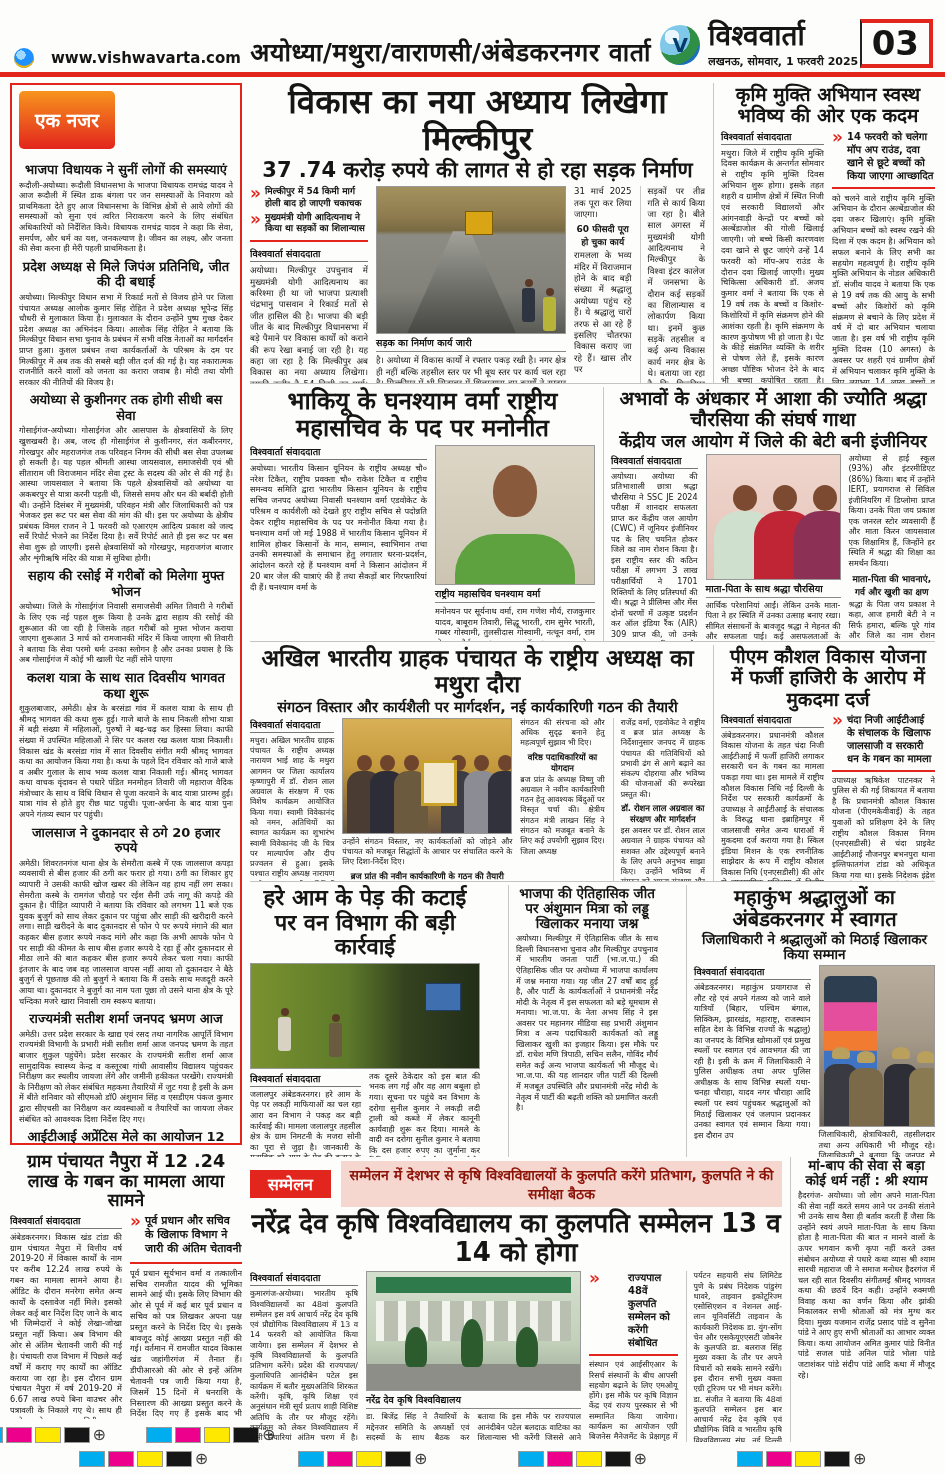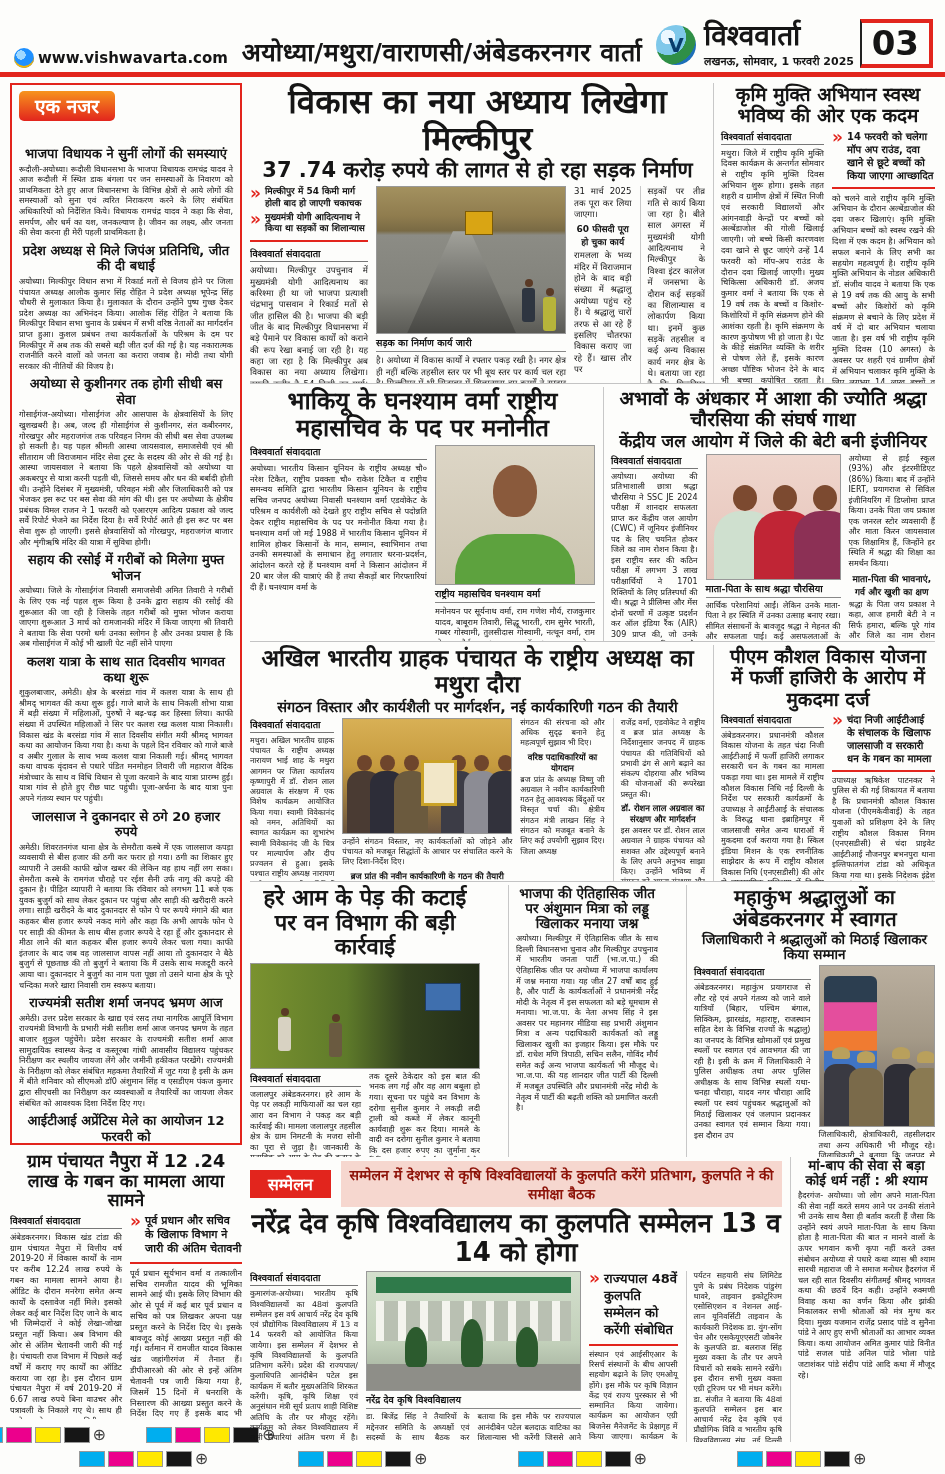--- a/index.html
+++ b/index.html
@@ -1,40 +1,40 @@
 <!DOCTYPE html>
 <html lang="hi"><head>
 <meta charset="utf-8">
 <style>
   html,body{margin:0;padding:0;background:#e9e9e9;}
   .page{position:relative;width:945px;height:1474px;margin:0 auto;background:#fdfdfb;
         font-family:"DejaVu Sans","Liberation Sans",sans-serif;color:#151515;overflow:hidden;box-sizing:border-box;}
   
   .hdr{display:flex;align-items:flex-end;justify-content:space-between;padding:10px 12px 4px 14px;height:72px;box-sizing:border-box;}
-  .site{display:flex;align-items:center;gap:4px;font-weight:bold;font-size:15px;}
+  .site{display:flex;align-items:center;gap:17px;font-weight:bold;font-size:15px;}
   .eicon{width:20px;height:20px;border-radius:50%;background:
      radial-gradient(circle at 35% 35%,#9fd8ff 0 25%,#1e90ff 26% 70%,#0b5fc0 71% 100%);
      position:relative;box-shadow:inset 0 -2px 0 #f7b500;}
   .region{font-size:25px;font-weight:bold;letter-spacing:.5px;margin:0 8px;white-space:nowrap;}
   .brand{display:flex;align-items:center;gap:8px;}
   .globe{width:40px;height:40px;border-radius:50%;background:
      radial-gradient(circle at 30% 30%,#eaf7ff 0 18%,#7fc8ea 19% 45%,#2f8f46 46% 70%,#1d6fb8 71% 100%);
      display:flex;align-items:center;justify-content:center;color:#083c6b;font-weight:bold;font-size:20px;}
   .bname{font-size:28px;font-weight:bold;line-height:1;}
   .bdate{font-size:11px;font-weight:bold;margin-top:3px;}
   .pgbox{border:4px solid #e2251d;border-left:2px solid #222;padding:0 10px;font-size:34px;font-weight:bold;line-height:1.2;}
   .redrule{height:5px;background:#e2251d;margin:0;}
   
   .content{display:flex;gap:8px;padding:6px 10px 0 10px;box-sizing:border-box;}
   .leftcol{width:232px;flex:none;}
   .maincol{flex:1;min-width:0;}
   
   .enbox{border:2px solid #e2251d;padding:4px 7px;height:1062px;overflow:hidden;box-sizing:border-box;}
   .entab{display:inline-block;background:linear-gradient(180deg,#f7941d,#e2251d);color:#fff;font-weight:bold;
-         font-size:19px;padding:2px 16px;border-radius:5px;margin:2px 0 20px;}
+         font-size:19px;padding:16px 16px;border-radius:5px;margin:2px 0 8px;}
   .enh{font-size:13px;font-weight:bold;text-align:center;margin:5px 0 2px;line-height:1.2;}
   .enp{font-size:8.1px;line-height:1.31;text-align:justify;margin:0;}
   
   .byl{font-size:9.5px;font-weight:bold;border-bottom:1px solid #777;padding-bottom:1px;margin:0 0 3px;}
   .j{font-size:8.6px;line-height:1.32;text-align:justify;margin:0 0 2px;}
   .inh{font-size:9px;font-weight:bold;text-align:center;margin:2px 0;}
   .pq{display:flex;gap:4px;align-items:flex-start;border-bottom:2px solid #e2251d;padding-bottom:5px;margin-bottom:4px;}
   .pqm{color:#e2251d;font-weight:bold;font-size:17px;line-height:.9;}
   .pqt{font-size:11px;font-weight:bold;line-height:1.3;}
   .cap{font-size:9.5px;font-weight:bold;border-bottom:1px solid #888;padding:2px 0;margin:0 0 3px;}
@@ -412,21 +412,21 @@
               </div>
               <div class="cap">नरेंद्र देव कृषि विश्वविद्यालय</div>
               <div class="row">
                 <p class="j c" style="font-size:7.8px;">डा. बिजेंद्र सिंह ने तैयारियों के मद्देनजर समिति के अध्यक्षों एवं सदस्यों के साथ बैठक कर अधिकारियों को कई आवश्यक दिशा-निर्देश दिए। कुलपति ने</p>
                 <p class="j c" style="font-size:7.8px;">बताया कि इस मौके पर राज्यपाल आनंदीबेन पटेल बलदाऊ वाटिका का शिलान्यास भी करेंगी जिससे आने वाले दिनों में कृषि पर्यटन को भी बढ़ावा मिलेगा। यूपी के शिक्षण</p>
               </div>
             </div>
             <div class="c">
               <div class="pq">
                 <span class="pqm">»</span>
-                <span class="pqt" style="font-size:13px;">राज्यपाल 48वें कुलपति सम्मेलन को करेंगी संबोधित</span>
+                <span class="pqt" style="font-size:10px;margin-left:24px;">राज्यपाल 48वें कुलपति सम्मेलन को करेंगी संबोधित</span>
               </div>
               <p class="j" style="font-size:7.8px;">संस्थान एवं आईसीएआर के रिसर्च संस्थानों के बीच आपसी सहयोग बढ़ाने के लिए एमओयू होंगे। इस मौके पर कृषि विज्ञान केंद्र एवं राज्य पुरस्कार से भी सम्मानित किया जायेगा। कार्यक्रम का आयोजन एग्री बिजनेस मैनेजमेंट के प्रेक्षागृह में किया जाएगा। कार्यक्रम के मुख्य संयोजक डा. संजीत कुमार ने बताया कि विभिन्न कृषि विश्वविद्यालयों से 30 से अधिक कुलपति सम्मेलन में हिस्सा ले रहे हैं। सम्मेलन में कृषि एवं ग्रामीण</p>
             </div>
             <div class="c vr">
               <p class="j" style="font-size:7.8px;">पर्यटन सहयारी संघ लिमिटेड पुणे के प्रबंध निदेशक पांडुरंग थावरे, ताइवान इकोटूरिज्म एसोसिएशन व नेशनल आई-लान यूनिवर्सिटी ताइवान के कार्यकारी निदेशक डा. युंग-सोंग चेन और एसकेयूएएसटी जोबनेर के कुलपति डा. बलराज सिंह मुख्य वक्ता के तौर पर अपने विचारों को सबके सामने रखेंगे। इस दौरान सभी मुख्य वक्ता एग्री टूरिज्म पर भी मंथन करेंगे। डा. संजीत ने बताया कि 48वां कुलपति सम्मेलन इस बार आचार्य नरेंद्र देव कृषि एवं प्रौद्योगिक विवि व भारतीय कृषि विश्वविद्यालय संघ, नई दिल्ली के तत्वाधान में आयोजित किया जा रहा है।</p>
             </div>
           </div>
         </div>
         <div style="flex:0 0 145px;" class="vr sect">
           <h3 class="hx" style="font-size:13.5px;">मां-बाप की सेवा से बड़ा कोई धर्म नहीं : श्री श्याम</h3>

